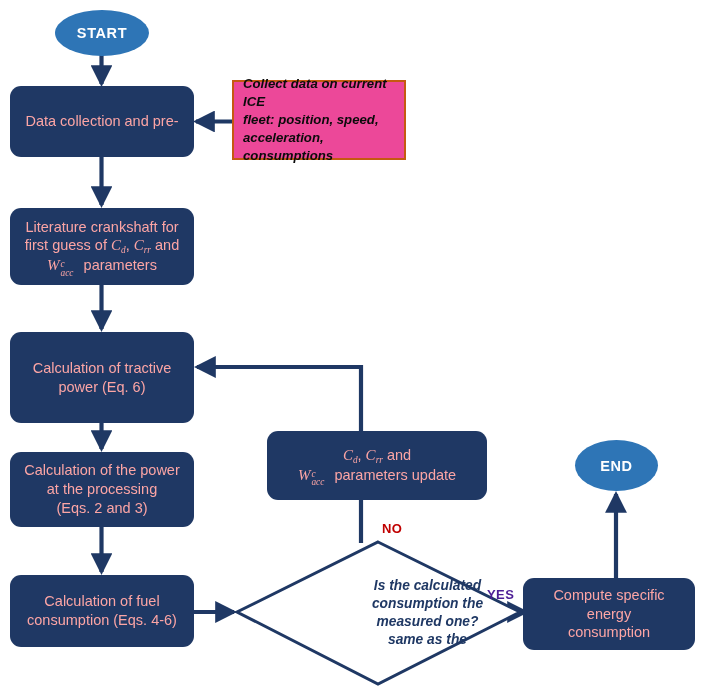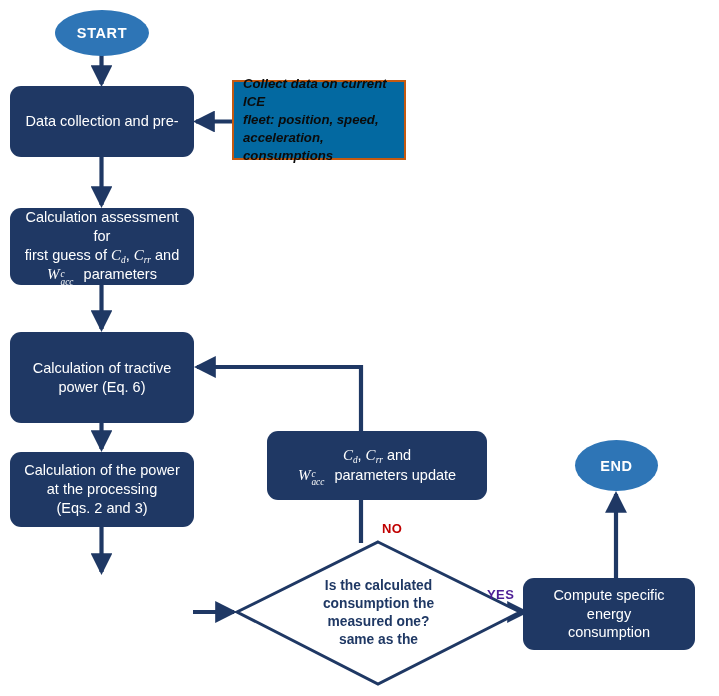--- a/index.html
+++ b/index.html
@@ -32,37 +32,37 @@
     box-sizing: border-box;
     display: flex;
     align-items: center;
     justify-content: center;
     text-align: center;
   }
 
   .proc {
     background: #1F3864;
     border-radius: 11px;
-    color: #ffffff;
+    color: #fca5a5;
     font-size: 14.5px;
     line-height: 1.30;
     padding: 12px 8px;
   }
 
   .terminator {
     background: #2E75B6;
     border-radius: 50%;
     color: #ffffff;
     font-size: 14.5px;
     font-weight: bold;
     letter-spacing: 0.6px;
   }
 
   .note {
-    background: #0369a1;
+    background: #ec4899;
     border: 2.2px solid #C55A11;
     color: #0b0b0b;
     font-size: 13.2px;
     font-style: italic;
     font-weight: bold;
     line-height: 1.35;
     text-align: left;
     justify-content: flex-start;
     padding: 2px 9px;
   }
@@ -71,23 +71,24 @@
     position: absolute;
   }
   .decision-label {
     position: absolute;
     left: 0;
     top: 0;
     width: 100%;
     height: 100%;
     display: flex;
     align-items: center;
-    justify-content: center;
+    justify-content: flex-end;
     color: #1F3864;
     font-size: 13.8px;
+    font-style: italic;
     font-weight: bold;
     line-height: 1.32;
     text-align: center;
   }
   .decision-label span { display: block; width: 185px; }
 
   
   .branch-label {
     position: absolute;
     font-size: 13px;
@@ -177,21 +178,21 @@
   <div class="node note" style="left:232px; top:80px; width:174px; height:80px;">
     <div>
       <div>Collect data on current ICE</div>
       <div>fleet: position, speed,</div>
       <div>acceleration, consumptions</div>
     </div>
   </div>
 
   <div class="node proc" style="left:10px; top:208px; width:184px; height:77px;">
     <div>
-      <div>Calculation assessment for</div>
+      <div>Literature crankshaft for</div>
       <div>
         <span>first guess of </span><span class="mathv"><span>C</span><sub>d</sub></span><span>, </span><span class="mathv"><span>C</span><sub>rr</sub></span><span> and</span>
       </div>
       <div>
         <span class="mathv"><span>W</span><span class="stack"><sub>acc</sub><sup>c</sup></span></span><span style="display:inline-block;width:20px"></span><span> parameters</span>
       </div>
     </div>
   </div>
 
   <div class="node proc" style="left:10px; top:332px; width:184px; height:91px;">
@@ -202,20 +203,26 @@
   </div>
 
   <div class="node proc" style="left:10px; top:452px; width:184px; height:75px;">
     <div>
       <div>Calculation of the power</div>
       <div>at the processing</div>
       <div>(Eqs. 2 and 3)</div>
     </div>
   </div>
 
+  <div class="node proc" style="left:10px; top:575px; width:184px; height:72px;">
+    <div>
+      <div>Calculation of fuel</div>
+      <div>consumption (Eqs. 4-6)</div>
+    </div>
+  </div>
 
   <div class="node proc" style="left:267px; top:431px; width:220px; height:69px;">
     <div>
       <div>
         <span class="mathv"><span>C</span><sub>d</sub></span><span>, </span><span class="mathv"><span>C</span><sub>rr</sub></span><span> and</span>
       </div>
       <div>
         <span class="mathv"><span>W</span><span class="stack"><sub>acc</sub><sup>c</sup></span></span><span style="display:inline-block;width:20px"></span><span> parameters update</span>
       </div>
     </div>

